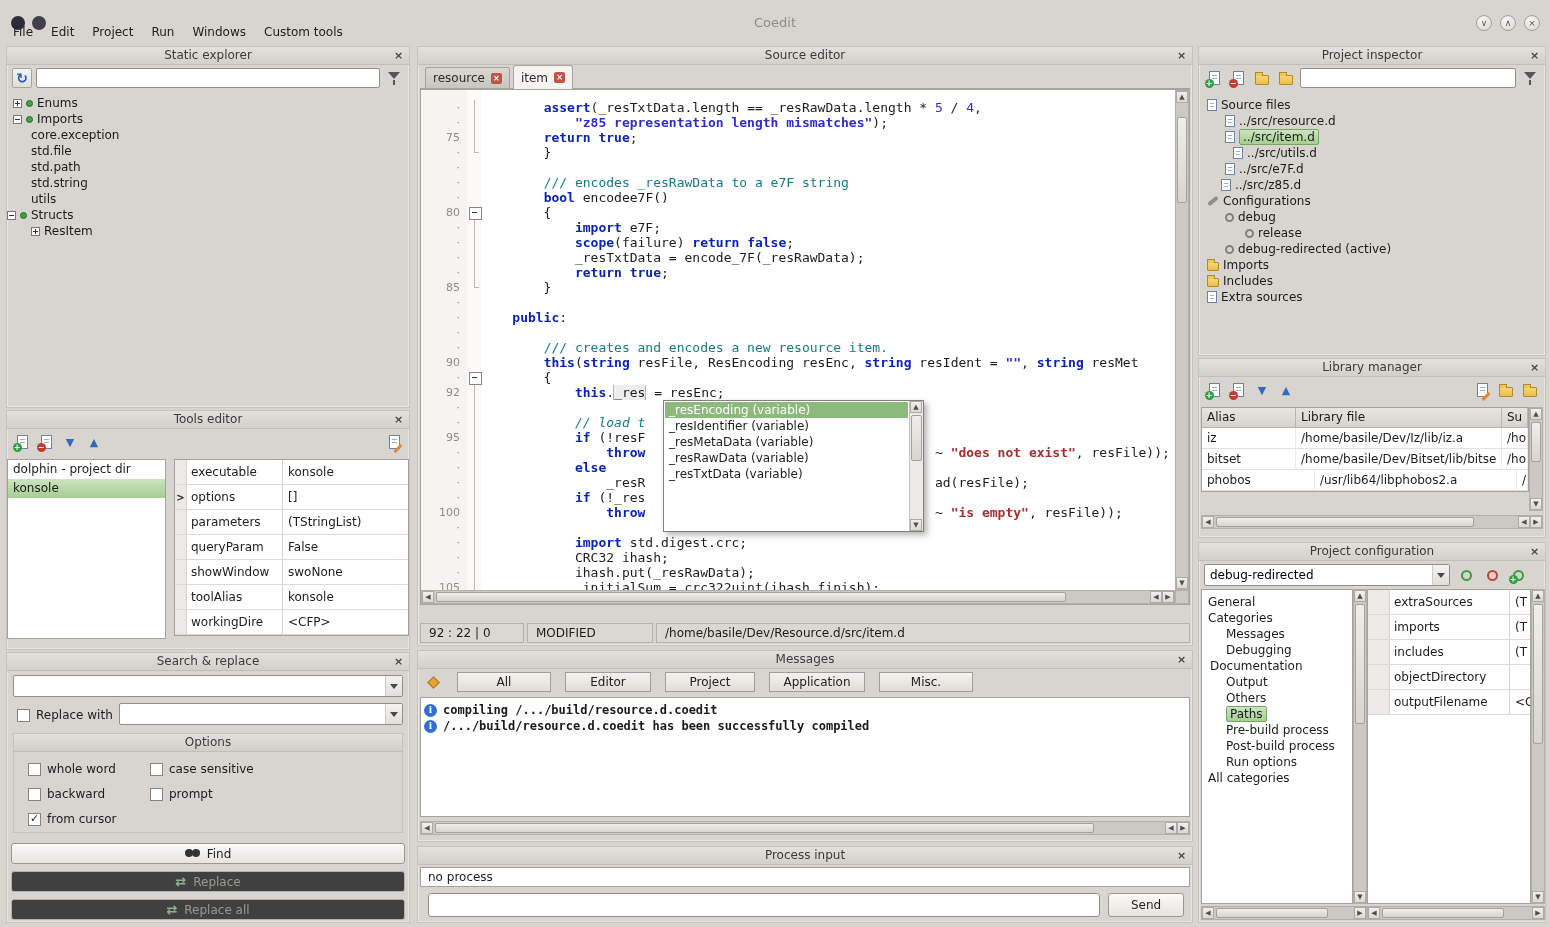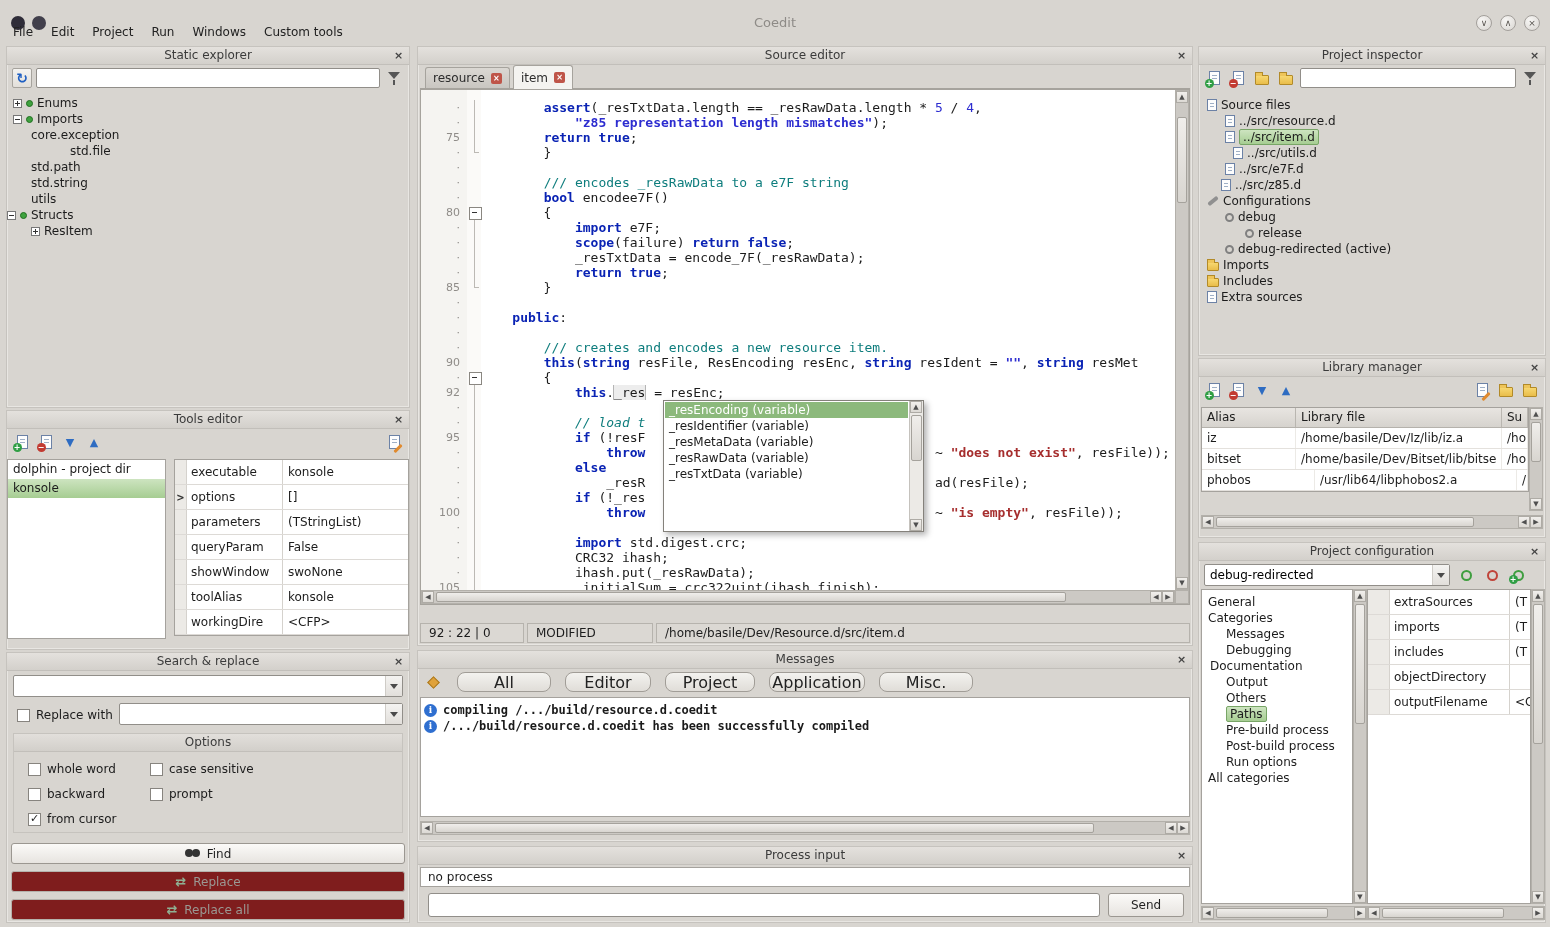--- a/index.html
+++ b/index.html
@@ -35,21 +35,21 @@
 .tbar{display:flex;align-items:center;gap:4px;padding:3px 5px;height:26px}
 .spacer{flex:1}
 .ibtn{width:20px;height:20px;display:flex;align-items:center;justify-content:center;flex:none}
 .ibtn.bord{border:1px solid #a6a39d;background:linear-gradient(#f4f3f0,#e2dfda);border-radius:2px}
 .tinput{flex:1;height:20px;border:1px solid #918e89;border-radius:2px;background:#fff;padding:0 4px;font:12px "DejaVu Sans",sans-serif;min-width:0}
 .combo{display:flex;height:22px;background:#fff;border:1px solid #918e89;border-radius:2px}
 .combo input{flex:1;border:none;outline:none;background:transparent;padding:0 5px;font:12px "DejaVu Sans",sans-serif;min-width:0}
 .cbtn{width:17px;display:flex;align-items:center;justify-content:center;border-left:1px solid #cfccc7;background:linear-gradient(#f4f3f1,#e2dfdb);flex:none}
 .cbtn::before{content:"";width:0;height:0;border:4px solid transparent;border-top:5px solid #4a4a4a;margin-top:5px}
 .btn{display:flex;align-items:center;justify-content:center;gap:7px;background:linear-gradient(#fbfaf8,#e7e4e0);border:1px solid #9b9791;border-radius:3px;font-size:12px;color:#1f1f1f}
-.btn.disabled{color:#9b9893;background:#7f1d1d;border-color:#b5b2ac}
+.btn.disabled{color:#9b9893;background:#404040;border-color:#b5b2ac}
 .cb{width:13px;height:13px;border:1px solid #87847f;background:#fff;flex:none;position:relative}
 .cb.on::before{content:"✓";position:absolute;left:1px;top:-2px;font-size:11px;color:#222}
 .cbrow{display:flex;align-items:center;gap:6px;height:14px}
 
 
 .gl-dn::before{content:"▼";color:#2e6cc2;font-size:11px}
 .gl-up::before{content:"▲";color:#2e6cc2;font-size:11px}
 .gl-refresh::before{content:"↻";color:#1f5fc2;font-weight:bold;font-size:14px}
 .gl-swap::before{content:"⇄";font-size:13px;color:#3f8f4f;font-weight:bold}
 .gl-swap.dis::before{color:#8fb093}
@@ -137,21 +137,21 @@
 
 
 #popup{position:absolute;left:663px;top:400px;width:261px;height:132px;background:#fff;border:1px solid #84817b;box-shadow:3px 3px 6px rgba(0,0,0,.3);display:flex;z-index:60}
 #popitems{flex:1;padding:1px;overflow:hidden}
 .citem{height:16px;line-height:16px;padding:0 4px;font-size:12px;white-space:nowrap;overflow:hidden}
 .citem.sel{background:#8cb97c;color:#fff}
 #popup .vsb{border:none;border-left:1px solid #c5c2bd;background:#eceae6}
 
 
 #msgfilters{display:flex;gap:14px;align-items:center;margin-left:10px}
-.fbtn{height:20px;border:1px solid #a19d97;border-radius:8px;background:linear-gradient(#f3f2ef,#e0ddd8);display:flex;align-items:center;justify-content:center;font-size:16px;color:#222}
+.fbtn{height:20px;border:1px solid #a19d97;border-radius:0;background:linear-gradient(#f3f2ef,#e0ddd8);display:flex;align-items:center;justify-content:center;font-size:12px;color:#222}
 #msgcontent{position:absolute;left:2px;right:2px;top:46px;bottom:24px;background:#fff;border:1px solid #a5a29d;overflow:hidden;padding:4px 3px}
 .msgline{display:flex;align-items:center;gap:6px;height:16px;font:bold 12px/16px "DejaVu Sans Mono","Liberation Mono",monospace;color:#1a1a1a;white-space:nowrap}
 #msghsb{position:absolute;left:2px;right:2px;bottom:6px}
 
 
 #noproc{position:absolute;left:2px;right:2px;top:20px;height:20px;background:#fff;border:1px solid #a5a29d;padding:2px 7px;font-size:12px}
 #procrow{position:absolute;left:10px;right:8px;bottom:5px;height:24px;display:flex;gap:8px}
 #procinput{flex:1;height:24px;border:1px solid #918e89;border-radius:3px;background:#fff;padding:0 6px;font:12px "DejaVu Sans",sans-serif}
 #sendbtn{width:76px;height:24px}
 
@@ -226,21 +226,21 @@
           <span class="tlabel">Enums</span>
         </div>
         <div class="tree-row" style="padding-left: 6px;">
           <span class="exp"></span>
           <span class="dot"></span>
           <span class="tlabel">Imports</span>
         </div>
         <div class="tree-row" style="padding-left: 24px;">
           <span class="tlabel">core.exception</span>
         </div>
-        <div class="tree-row" style="padding-left: 24px; margin-left: 39px;">
+        <div class="tree-row" style="padding-left: 24px;">
           <span class="tlabel">std.file</span>
         </div>
         <div class="tree-row" style="padding-left: 24px;">
           <span class="tlabel">std.path</span>
         </div>
         <div class="tree-row" style="padding-left: 24px;">
           <span class="tlabel">std.string</span>
         </div>
         <div class="tree-row" style="padding-left: 24px;">
           <span class="tlabel">utils</span>

